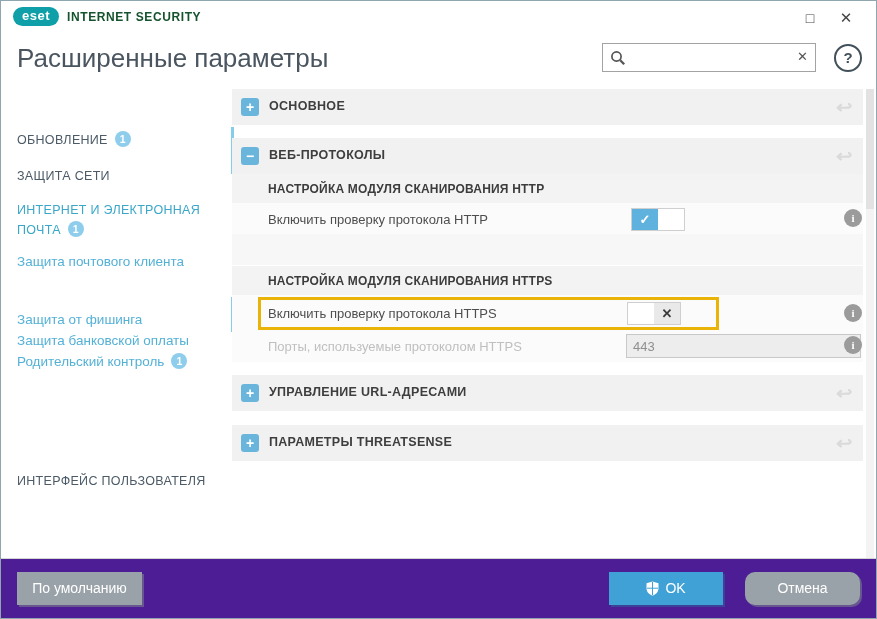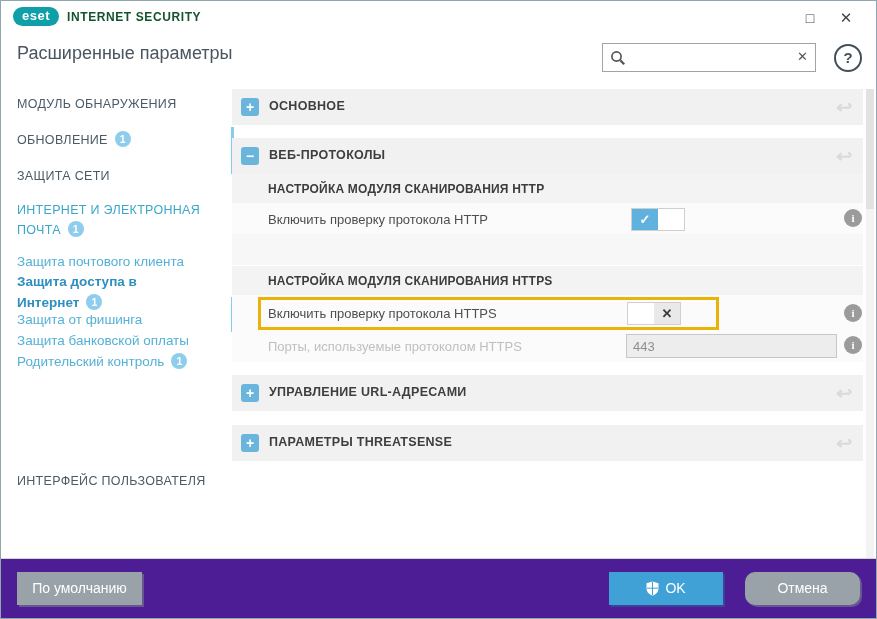--- a/index.html
+++ b/index.html
@@ -7,21 +7,21 @@
 
   
   .titlebar{position:absolute;left:0;top:0;right:0;height:32px;background:#ffffff;}
   .logo-pill{position:absolute;left:12px;top:6px;background:#0f9fa8;color:#fff;border-radius:10px;padding:1px 9px 3px 9px;font-size:13px;font-weight:bold;letter-spacing:0.5px;}
   .product-name{position:absolute;left:66px;top:9px;font-size:12px;font-weight:bold;color:#14532d;letter-spacing:0.6px;}
   .win-btn{position:absolute;top:6px;width:24px;height:22px;text-align:center;line-height:22px;font-size:14px;color:#444;cursor:default;}
   .win-max{right:54px;}
   .win-close{right:18px;font-size:15px;}
 
   
-  .page-title{position:absolute;left:16px;top:42px;font-size:18px;color:#4a5560;}
+  .page-title{position:absolute;left:16px;top:42px;font-size:26px;color:#4a5560;}
   .search-box{position:absolute;left:601px;top:42px;width:214px;height:29px;background:#fff;border:1px solid #a3a3a3;box-sizing:border-box;}
   .search-box .mag{position:absolute;left:7px;top:6px;}
   .search-input{position:absolute;left:26px;top:1px;width:160px;height:25px;border:none;outline:none;font-size:13px;color:#333;background:transparent;}
   .search-clear{position:absolute;right:7px;top:5px;font-size:13px;color:#555;}
   .help-button{position:absolute;left:833px;top:43px;width:24px;height:24px;border:2px solid #42505a;border-radius:50%;text-align:center;line-height:24px;font-size:15px;font-weight:bold;color:#42505a;}
 
   
   .nav-item{position:absolute;left:16px;width:198px;cursor:default;}
   .nav-caps{font-size:12.5px;color:#4b5a66;letter-spacing:0.3px;line-height:1.6;}
   .nav-caps.nav-active{color:#3aa7c9;}
@@ -45,21 +45,21 @@
   
   .toggle{position:absolute;left:399px;top:5px;width:54px;height:23px;border:1px solid #cfcfcf;background:#fff;box-sizing:border-box;}
   .toggle .half{position:absolute;top:0;width:26px;height:21px;text-align:center;line-height:21px;font-size:13px;font-weight:bold;}
   .toggle.on .half-l{left:0;background:#5fb2dd;color:#fff;}
   .toggle.on .half-r{right:0;background:#fff;}
   .toggle.off .half-l{left:0;background:#fff;}
   .toggle.off .half-r{right:0;background:#e9e9e9;color:#3a3a3a;}
 
   .highlight-box{position:absolute;left:257px;top:296px;width:461px;height:33px;border:3px solid #eab308;box-sizing:border-box;}
 
-  .ports-input{position:absolute;left:394px;top:4px;width:211px;height:24px;background:#ededed;border:1px solid #c8c8c8;box-sizing:border-box;font-size:13px;color:#8f8f8f;padding:0 6px;outline:none;}
+  .ports-input{position:absolute;left:394px;top:4px;width:235px;height:24px;background:#ededed;border:1px solid #c8c8c8;box-sizing:border-box;font-size:13px;color:#8f8f8f;padding:0 6px;outline:none;}
 
   .info-icon{position:absolute;left:612px;top:6px;width:18px;height:18px;background:#9b9b9b;color:#fff;border-radius:50%;text-align:center;line-height:18px;font-size:11px;font-weight:bold;font-family:"Liberation Serif",serif;}
 
   .mod-bar{position:absolute;left:230px;width:3px;background:#85cdec;}
 
   .scroll-track{position:absolute;left:865px;top:88px;width:8px;height:472px;background:#f3f3f3;}
   .scroll-thumb{position:absolute;left:0;top:0;width:8px;height:120px;background:#e2e2e2;}
 
   
   .footer{position:absolute;left:0;right:0;bottom:0;height:59px;background:#4c1d95;border-top:1px solid #d4d4d4;}
@@ -89,37 +89,31 @@
       <svg width="16" height="16" viewBox="0 0 16 16">
           <circle cx="6.5" cy="6.5" r="4.6" stroke="#555" stroke-width="1.7" fill="none"></circle>
           <line x1="10.2" y1="10.2" x2="14.2" y2="14.2" stroke="#555" stroke-width="2.3"></line>
         </svg>
     </span>
     <input class="search-input" type="text" placeholder="" style="">
     <span class="search-clear">✕</span>
   </div>
   <div class="help-button">?</div>
 
-  <div class="nav-item nav-caps" style="top:93px;">
-    <span>МОДУЛЬ ОБНАРУЖЕНИЯ</span>
-  </div>
   <div class="nav-item nav-caps" style="top:129px;">
     <span>ОБНОВЛЕНИЕ</span><span class="badge">1</span>
   </div>
   <div class="nav-item nav-caps" style="top:165px;">
     <span>ЗАЩИТА СЕТИ</span>
   </div>
   <div class="nav-item nav-caps nav-active" style="top:199px;width:196px;">
     <span>ИНТЕРНЕТ И ЭЛЕКТРОННАЯ ПОЧТА</span><span class="badge">1</span>
   </div>
   <div class="nav-item nav-sub" style="top:251px;">
     <span>Защита почтового клиента</span>
-  </div>
-  <div class="nav-item nav-sub nav-selected" style="top:271px;width:152px;">
-    <span>Защита доступа в Интернет</span><span class="badge">1</span>
   </div>
   <div class="nav-item nav-sub" style="top:309px;">
     <span>Защита от фишинга</span>
   </div>
   <div class="nav-item nav-sub" style="top:330px;">
     <span>Защита банковской оплаты</span>
   </div>
   <div class="nav-item nav-sub" style="top:351px;">
     <span>Родительский контроль</span><span class="badge">1</span>
   </div>

